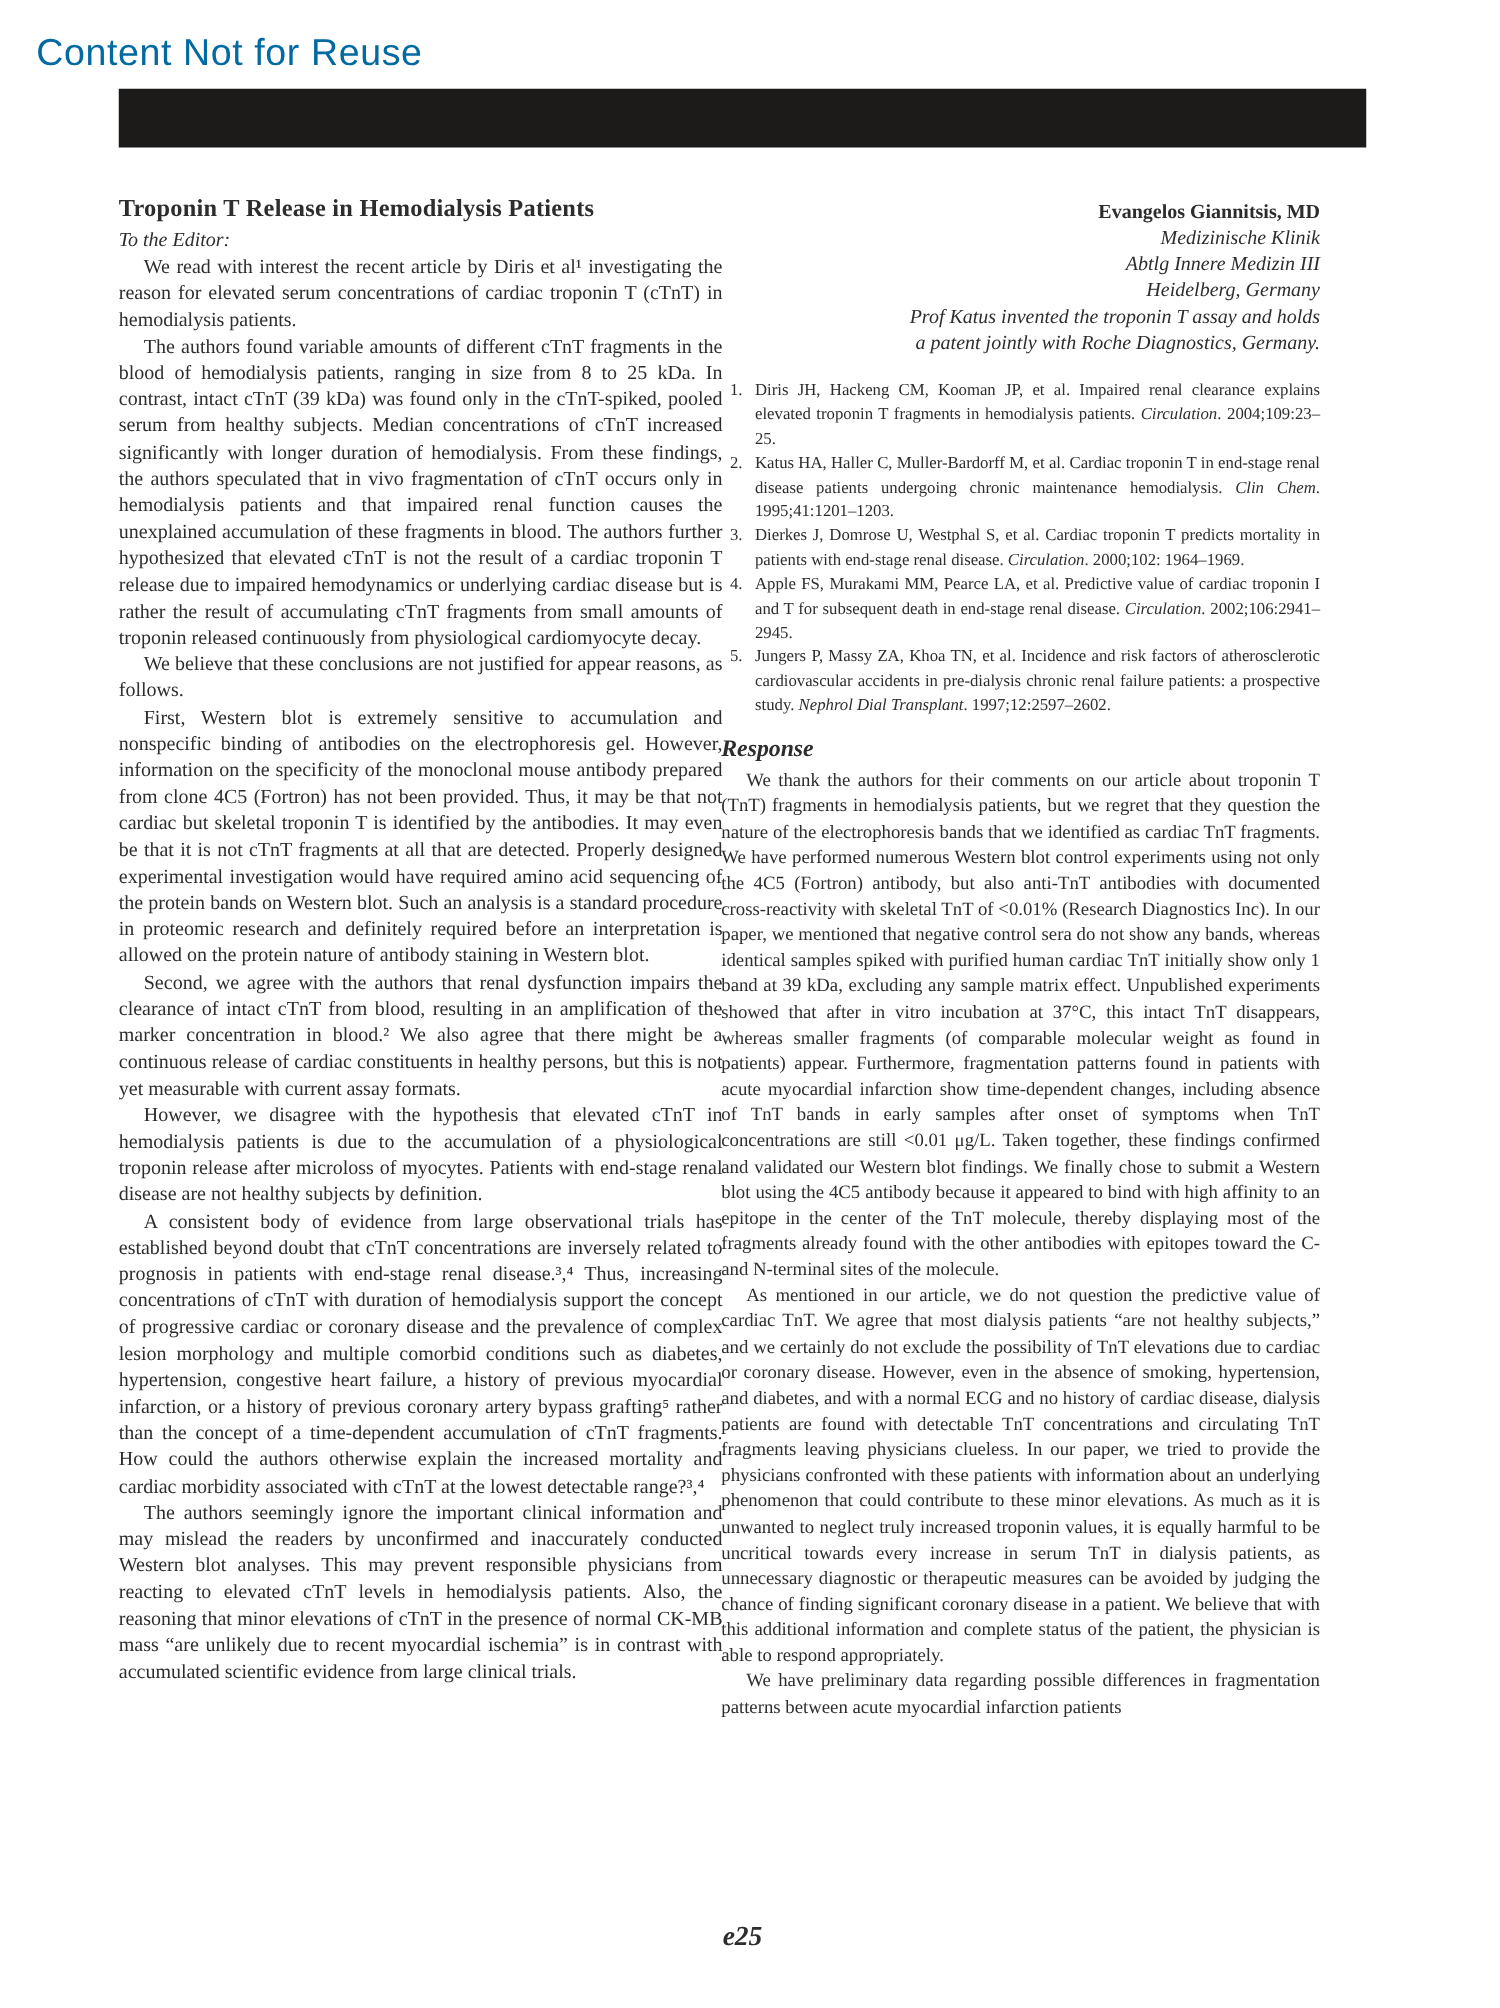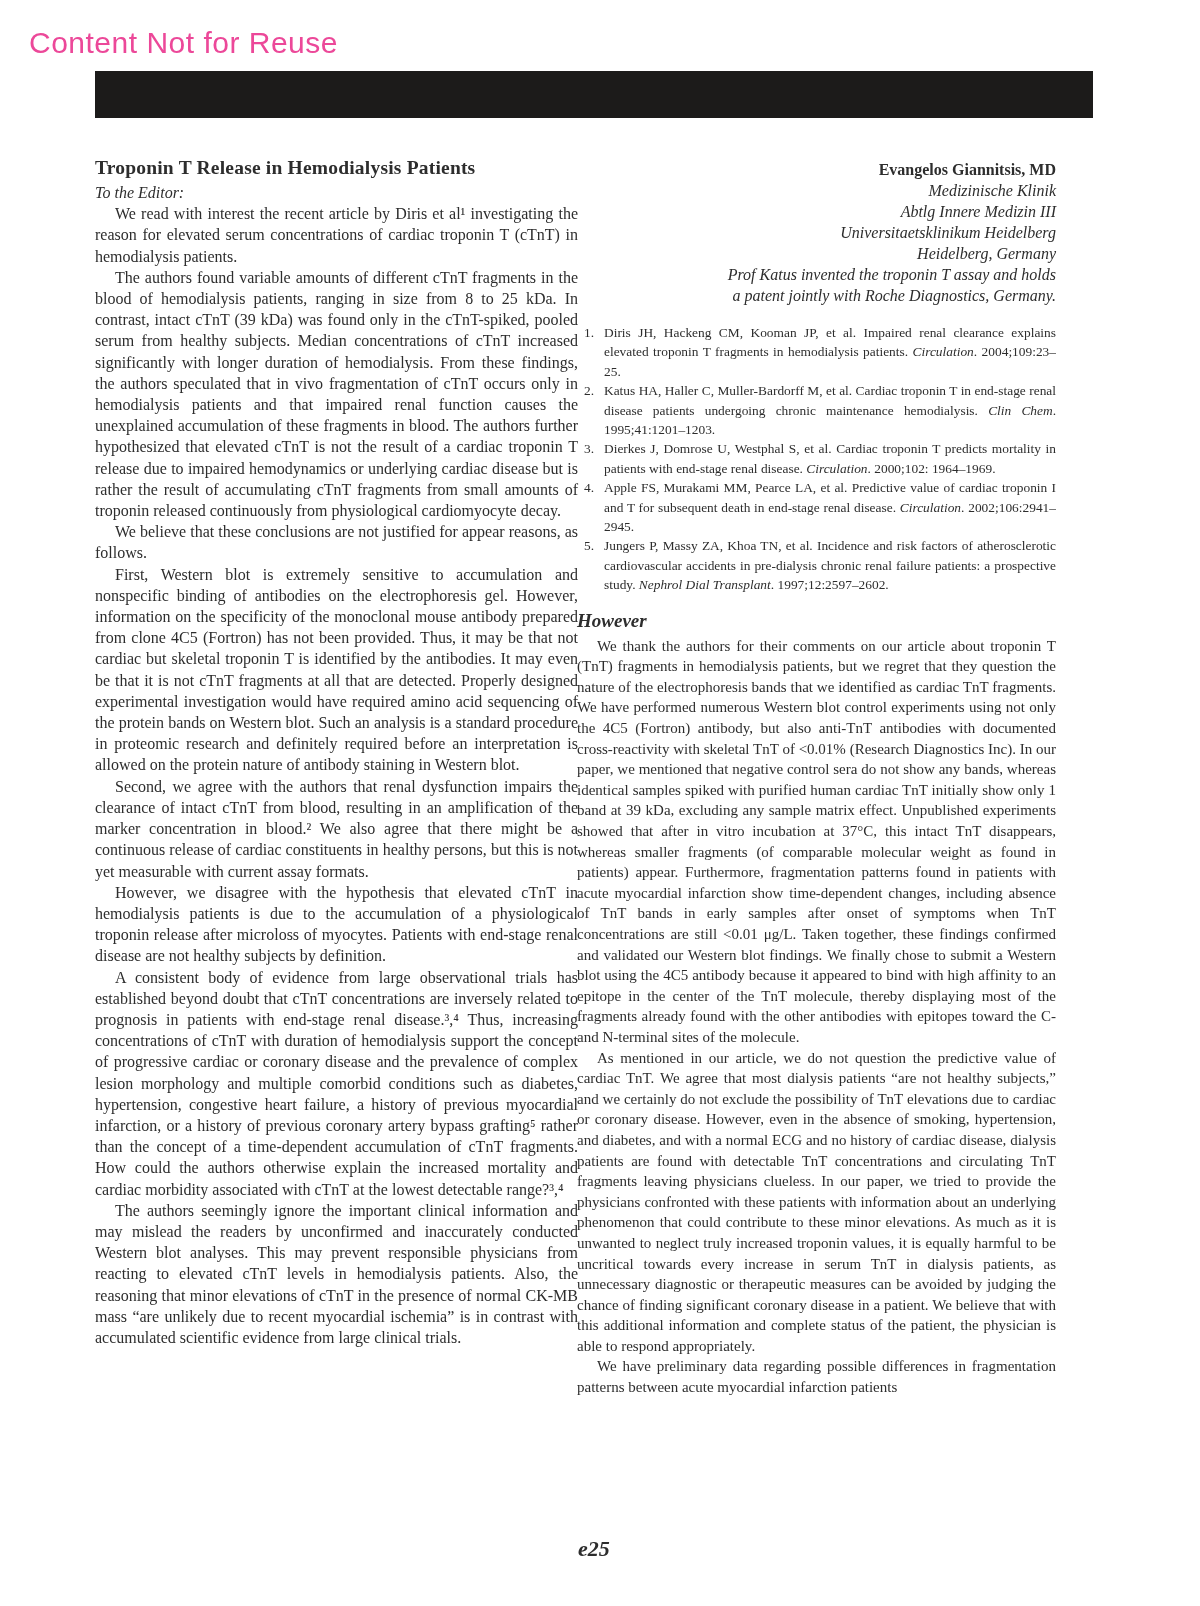--- a/index.html
+++ b/index.html
@@ -1,19 +1,19 @@
 <!DOCTYPE html>
 <html><head>
 <meta charset="utf-8">
 <style>
   html,body{margin:0;padding:0;background:#ffffff;}
   .page{position:relative;width:1200px;height:1606px;background:#ffffff;overflow:hidden;
         font-family:"Liberation Serif",serif;color:#2d2d2d;}
   .watermark{position:absolute;left:29px;top:26px;font-family:"Liberation Sans",sans-serif;
-             font-size:30px;font-weight:400;color:#ec4899;letter-spacing:.5px;}
+             font-size:30px;font-weight:400;color:#0369a1;letter-spacing:.5px;}
   .top-bar{position:absolute;left:95px;top:71px;width:998px;height:47px;background:#1c1b1a;}
   .col{position:absolute;top:157px;}
   .col-left{left:95px;width:483px;}
   .col-right{left:577px;width:479px;}
   .title{font-size:19.5px;font-weight:bold;margin:0 0 3px 0;letter-spacing:.2px;}
   .salutation{font-style:italic;margin:0;font-size:16px;line-height:21.2px;}
   p.body{margin:0;font-size:16px;line-height:21.2px;text-align:justify;}
   .indent{text-indent:20px;}
   .authors{text-align:right;font-size:16px;line-height:21px;margin:2px 0 17px 0;}
   .author-name{font-weight:bold;}
@@ -46,21 +46,20 @@
     <p class="body indent">However, we disagree with the hypothesis that elevated cTnT in hemodialysis patients is due to the accumulation of a physiological troponin release after microloss of myocytes. Patients with end-stage renal disease are not healthy subjects by definition.</p>
     <p class="body indent">A consistent body of evidence from large observational trials has established beyond doubt that cTnT concentrations are inversely related to prognosis in patients with end-stage renal disease.³,⁴ Thus, increasing concentrations of cTnT with duration of hemodialysis support the concept of progressive cardiac or coronary disease and the prevalence of complex lesion morphology and multiple comorbid conditions such as diabetes, hypertension, congestive heart failure, a history of previous myocardial infarction, or a history of previous coronary artery bypass grafting⁵ rather than the concept of a time-dependent accumulation of cTnT fragments. How could the authors otherwise explain the increased mortality and cardiac morbidity associated with cTnT at the lowest detectable range?³,⁴</p>
     <p class="body indent">The authors seemingly ignore the important clinical information and may mislead the readers by unconfirmed and inaccurately conducted Western blot analyses. This may prevent responsible physicians from reacting to elevated cTnT levels in hemodialysis patients. Also, the reasoning that minor elevations of cTnT in the presence of normal CK-MB mass “are unlikely due to recent myocardial ischemia” is in contrast with accumulated scientific evidence from large clinical trials.</p>
   </div>
 
   <div class="col col-right">
     <div class="authors">
       <div class="author-name">Evangelos Giannitsis, MD</div>
       <div class="affil">Medizinische Klinik</div>
       <div class="affil">Abtlg Innere Medizin III</div>
-      <div class="affil">Universitaetsklinikum Heidelberg</div>
       <div class="affil">Heidelberg, Germany</div>
       <div class="affil">Prof Katus invented the troponin T assay and holds</div>
       <div class="affil">a patent jointly with Roche Diagnostics, Germany.</div>
     </div>
 
     <div class="refs">
       <div class="ref">
         <span class="ref-num">1.</span><span>Diris JH, Hackeng CM, Kooman JP, et al. Impaired renal clearance explains elevated troponin T fragments in hemodialysis patients. </span><i>Circulation</i><span>. 2004;109:23–25.</span>
       </div>
       <div class="ref">
@@ -70,20 +69,20 @@
         <span class="ref-num">3.</span><span>Dierkes J, Domrose U, Westphal S, et al. Cardiac troponin T predicts mortality in patients with end-stage renal disease. </span><i>Circulation</i><span>. 2000;102: 1964–1969.</span>
       </div>
       <div class="ref">
         <span class="ref-num">4.</span><span>Apple FS, Murakami MM, Pearce LA, et al. Predictive value of cardiac troponin I and T for subsequent death in end-stage renal disease. </span><i>Circulation</i><span>. 2002;106:2941–2945.</span>
       </div>
       <div class="ref">
         <span class="ref-num">5.</span><span>Jungers P, Massy ZA, Khoa TN, et al. Incidence and risk factors of atherosclerotic cardiovascular accidents in pre-dialysis chronic renal failure patients: a prospective study. </span><i>Nephrol Dial Transplant</i><span>. 1997;12:2597–2602.</span>
       </div>
     </div>
 
-    <h2 class="resp-heading">However</h2>
+    <h2 class="resp-heading">Response</h2>
     <p class="resp-body indent">We thank the authors for their comments on our article about troponin T (TnT) fragments in hemodialysis patients, but we regret that they question the nature of the electrophoresis bands that we identified as cardiac TnT fragments. We have performed numerous Western blot control experiments using not only the 4C5 (Fortron) antibody, but also anti-TnT antibodies with documented cross-reactivity with skeletal TnT of &lt;0.01% (Research Diagnostics Inc). In our paper, we mentioned that negative control sera do not show any bands, whereas identical samples spiked with purified human cardiac TnT initially show only 1 band at 39 kDa, excluding any sample matrix effect. Unpublished experiments showed that after in vitro incubation at 37°C, this intact TnT disappears, whereas smaller fragments (of comparable molecular weight as found in patients) appear. Furthermore, fragmentation patterns found in patients with acute myocardial infarction show time-dependent changes, including absence of TnT bands in early samples after onset of symptoms when TnT concentrations are still &lt;0.01 μg/L. Taken together, these findings confirmed and validated our Western blot findings. We finally chose to submit a Western blot using the 4C5 antibody because it appeared to bind with high affinity to an epitope in the center of the TnT molecule, thereby displaying most of the fragments already found with the other antibodies with epitopes toward the C- and N-terminal sites of the molecule.</p>
     <p class="resp-body indent">As mentioned in our article, we do not question the predictive value of cardiac TnT. We agree that most dialysis patients “are not healthy subjects,” and we certainly do not exclude the possibility of TnT elevations due to cardiac or coronary disease. However, even in the absence of smoking, hypertension, and diabetes, and with a normal ECG and no history of cardiac disease, dialysis patients are found with detectable TnT concentrations and circulating TnT fragments leaving physicians clueless. In our paper, we tried to provide the physicians confronted with these patients with information about an underlying phenomenon that could contribute to these minor elevations. As much as it is unwanted to neglect truly increased troponin values, it is equally harmful to be uncritical towards every increase in serum TnT in dialysis patients, as unnecessary diagnostic or therapeutic measures can be avoided by judging the chance of finding significant coronary disease in a patient. We believe that with this additional information and complete status of the patient, the physician is able to respond appropriately.</p>
     <p class="resp-body indent">We have preliminary data regarding possible differences in fragmentation patterns between acute myocardial infarction patients</p>
   </div>
 
   <div class="footer">e25</div>
 </div>
 
 </body></html>

